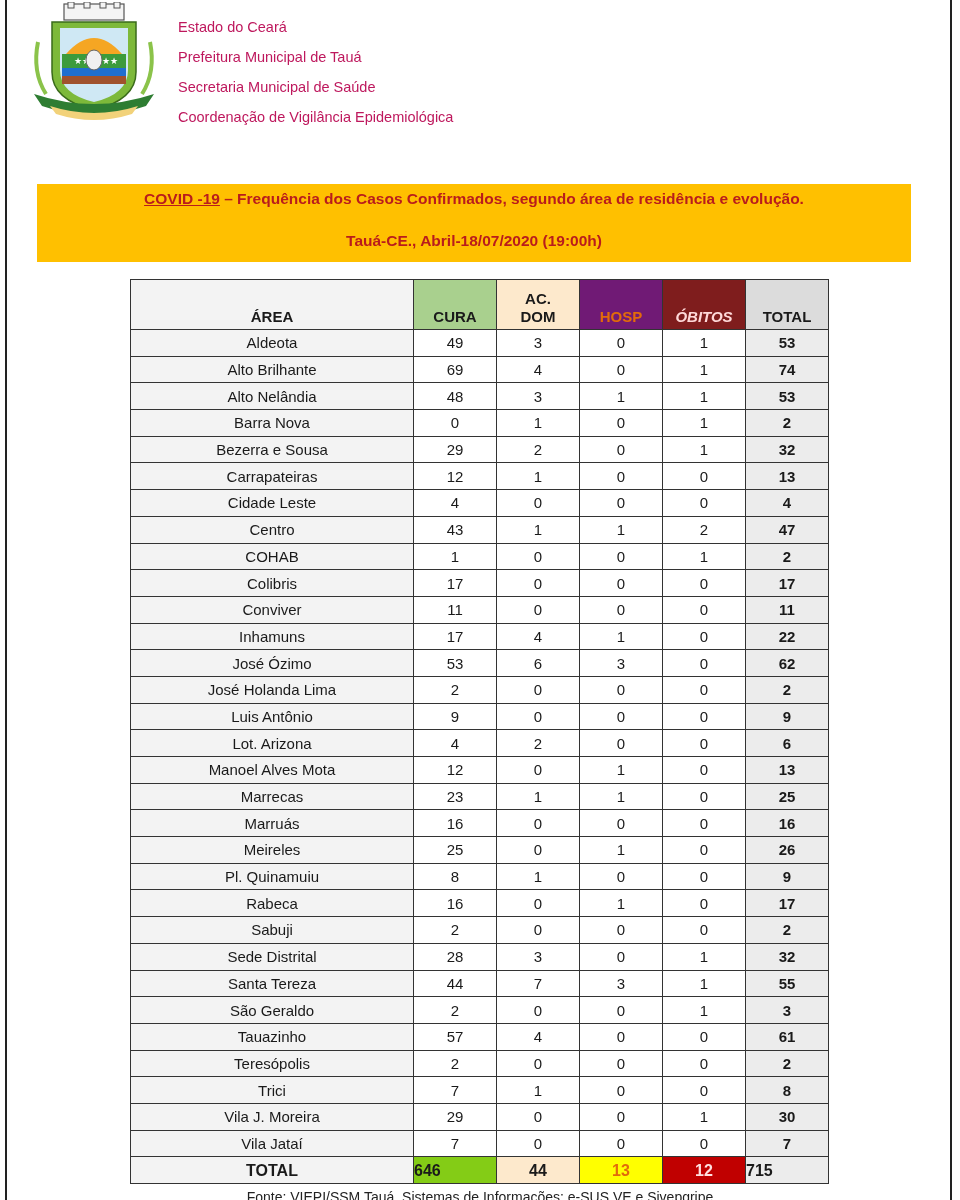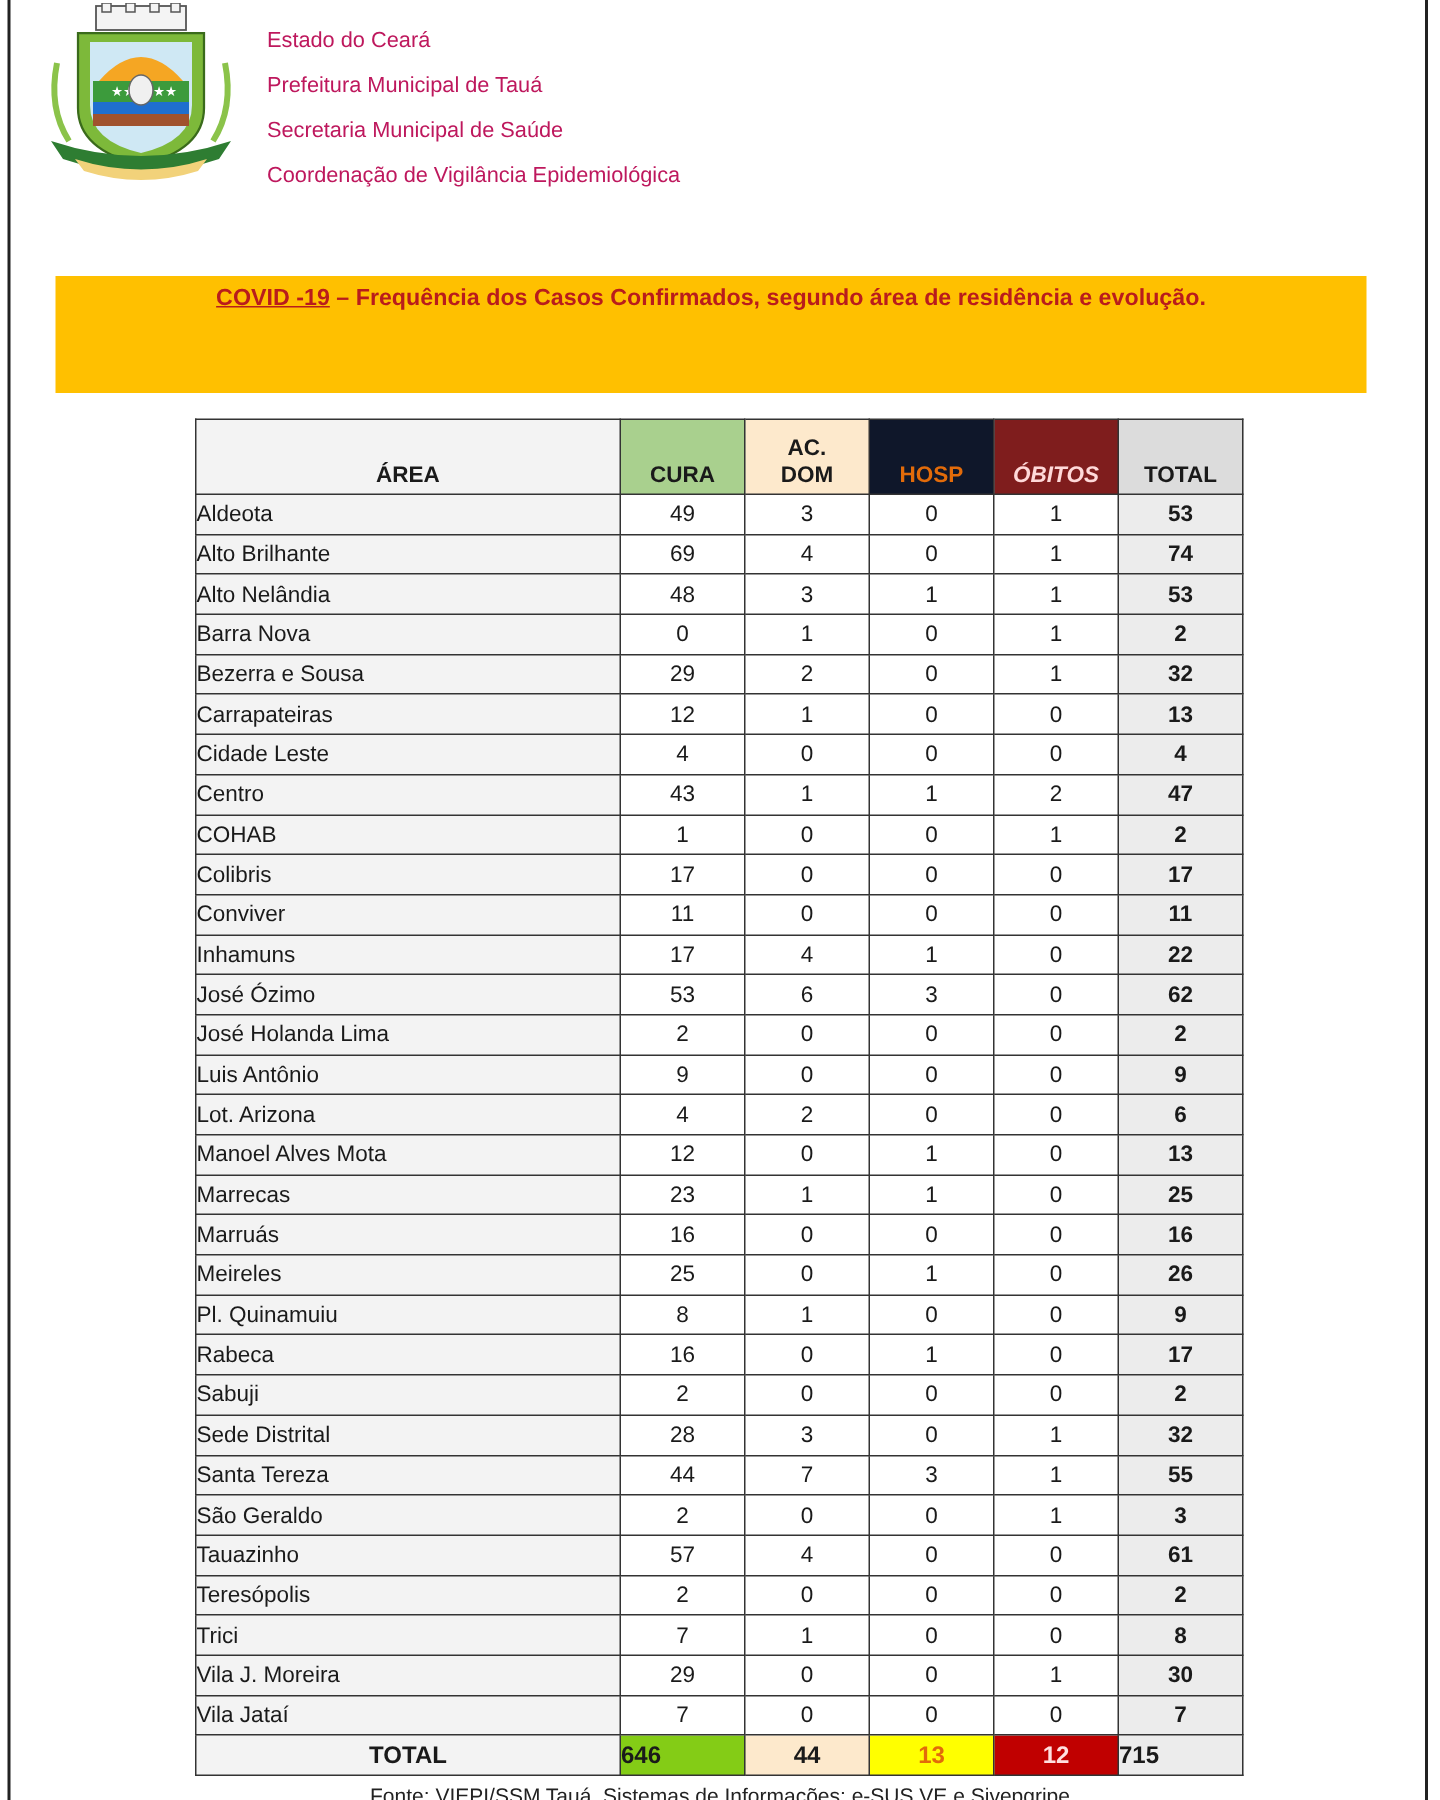--- a/index.html
+++ b/index.html
@@ -27,27 +27,27 @@
     position: absolute; left: 130px; top: 279px;
     border-collapse: collapse; table-layout: fixed;
     font-size: 15px;
   }
   table.cases td, table.cases th {
     border: 1.5px solid #333; padding: 0; height: 25.7px; line-height: 25px;
   }
   table.cases th { font-weight: bold; vertical-align: bottom; height: 46px; line-height: 18px; padding-bottom: 3px; }
   col.c-area { width: 283px; }
   col.c-num { width: 83px; }
-  td.area { text-align: left; padding-left: 6px; background: #f3f3f3; }
+  td.area { text-align: center; padding-left: 6px; background: #f3f3f3; }
   td.num { text-align: center; background: #ffffff; }
   td.tot { text-align: center; background: #ececec; font-weight: bold; }
   th.h-area { background: #f3f3f3; margin-left: 18px; }
   th.h-cura { background: #a9d08e; }
   th.h-acdom { background: #fde9cc; margin-left: 28px; }
-  th.h-hosp { background: #0f172a; color: #e26b0a; }
+  th.h-hosp { background: #701a75; color: #e26b0a; }
   th.h-obitos { background: #7f1d1d; color: #ffd9d9; font-style: italic; }
   th.h-total { background: #dcdcdc; }
   tr.total-row td { font-weight: bold; font-size: 16px; height: 26px; }
   tr.total-row td.t-label { text-align: center; background: #f3f3f3; }
   tr.total-row td.t-cura { background: #84cc16; text-align: left; }
   tr.total-row td.t-acdom { background: #fde9cc; text-align: center; }
   tr.total-row td.t-hosp { background: #ffff00; color: #e26b0a; text-align: center; }
   tr.total-row td.t-obitos { background: #c00000; color: #ffe0e0; text-align: center; }
   tr.total-row td.t-total { background: #ececec; text-align: left; }
 
@@ -82,20 +82,21 @@
 
 <div class="header-lines">
   <div>Estado do Ceará</div>
   <div>Prefeitura Municipal de Tauá</div>
   <div>Secretaria Municipal de Saúde</div>
   <div>Coordenação de Vigilância Epidemiológica</div>
 </div>
 
 <div class="banner">
   <div class="line1"><span class="u">COVID -19</span><span> – Frequência dos Casos Confirmados, segundo área de residência e evolução.</span></div>
+  <div class="line2">Tauá-CE., Abril-18/07/2020 (19:00h)</div>
 </div>
 
 <table class="cases">
   <colgroup>
     <col class="c-area">
       <col class="c-num">
       <col class="c-num">
       <col class="c-num">
       <col class="c-num">
       <col class="c-num">

